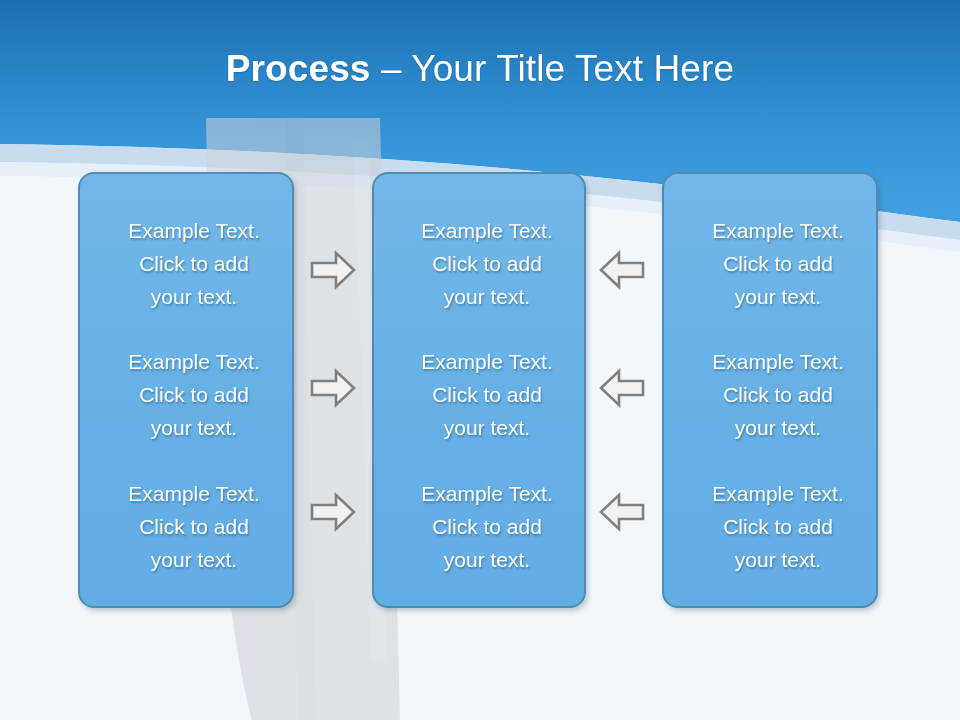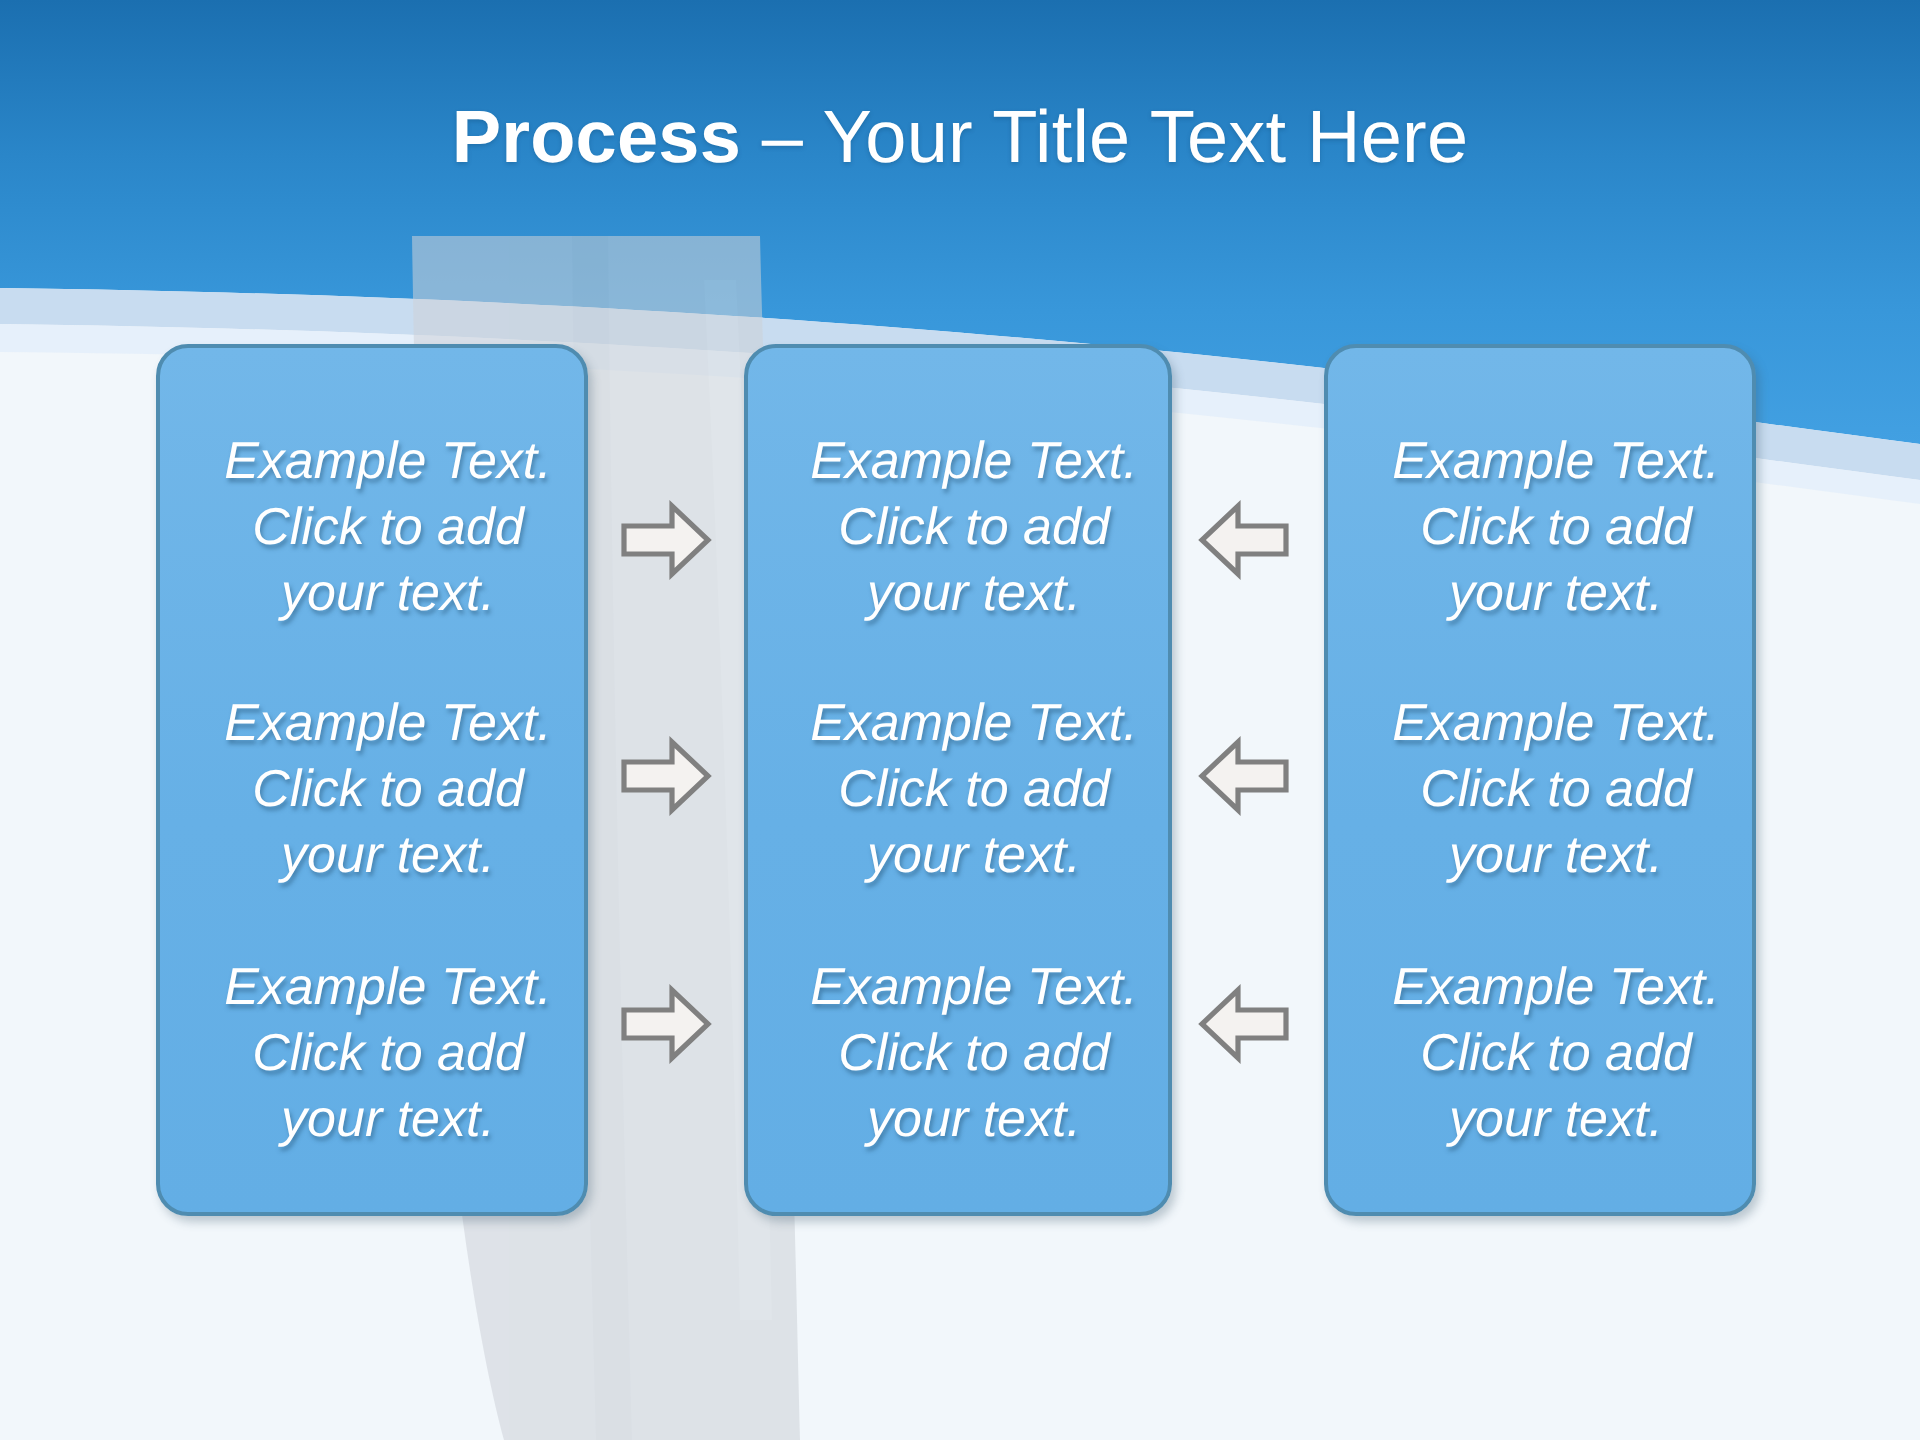--- a/index.html
+++ b/index.html
@@ -77,22 +77,21 @@
   .box-1 { left: 78px;  top: 172px; width: 216px; height: 436px; }
   .box-2 { left: 372px; top: 172px; width: 214px; height: 436px; }
   .box-3 { left: 662px; top: 172px; width: 216px; height: 436px; }
 
   .cell {
     position: absolute;
     left: 22px;
     right: 6px;
     text-align: center;
     color: #ffffff;
-    font-style: italic;
-    font-size: 26px;
+    font-size: 21px;
     line-height: 33px;
     text-shadow: 1px 2px 2px rgba(40,90,125,0.55);
     white-space: pre-line;
   }
   .cell-a { top: 40px; }
   .cell-b { top: 171px; }
   .cell-c { top: 303px; }
 
   
   .arrow {

